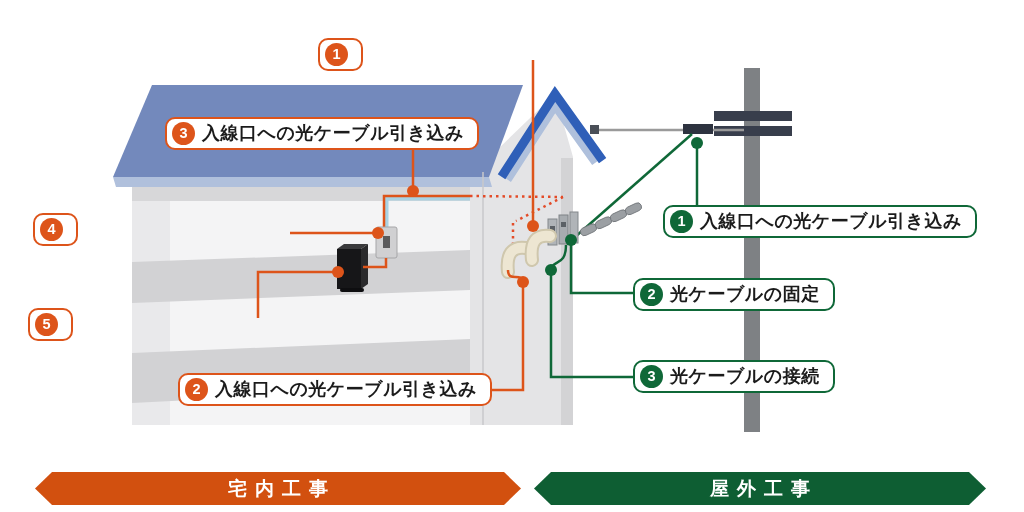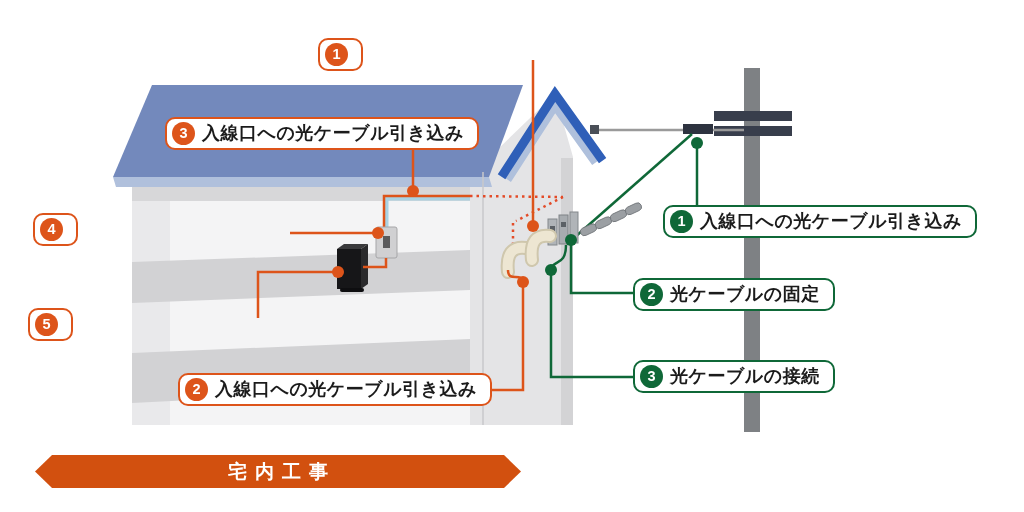--- a/index.html
+++ b/index.html
@@ -19,21 +19,21 @@
 
   .co-o1{left:318px;top:38px;}
   .co-o3{left:165px;top:117px;}
   .co-o4{left:33px;top:213px;}
   .co-o5{left:28px;top:308px;}
   .co-o2{left:178px;top:373px;}
   .co-g1{left:663px;top:205px;}
   .co-g2{left:633px;top:278px;}
   .co-g3{left:633px;top:360px;}
 
-  .banner{position:absolute;top:455px;height:33px;display:flex;align-items:center;justify-content:center;
+  .banner{position:absolute;top:472px;height:33px;display:flex;align-items:center;justify-content:center;
           color:#ffffff;font-weight:bold;font-size:19px;letter-spacing:8px;text-indent:8px;
           clip-path:polygon(17px 0,calc(100% - 17px) 0,100% 50%,calc(100% - 17px) 100%,17px 100%,0 50%);}
   .banner.orange{left:35px;width:486px;background:#D2500F;}
   .banner.green{left:534px;width:452px;background:#0E5E33;}
 </style>
 </head>
 <body>
 
 <div id="stage">
 
@@ -166,14 +166,15 @@
   <div class="callout green co-g2">
     <span class="badge">2</span>
     <span>光ケーブルの固定</span>
   </div>
   <div class="callout green co-g3">
     <span class="badge">3</span>
     <span>光ケーブルの接続</span>
   </div>
 
   <div class="banner orange">宅内工事</div>
+  <div class="banner green">屋外工事</div>
 
 </div>
 
 </body></html>

